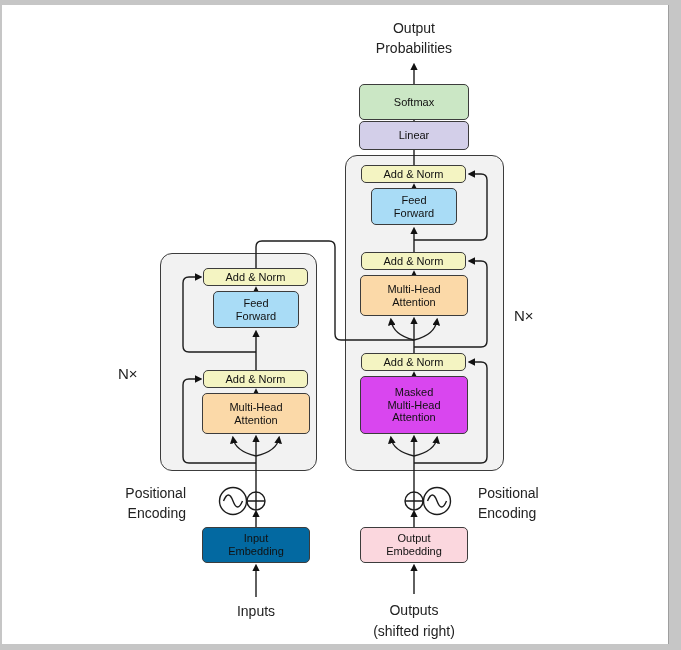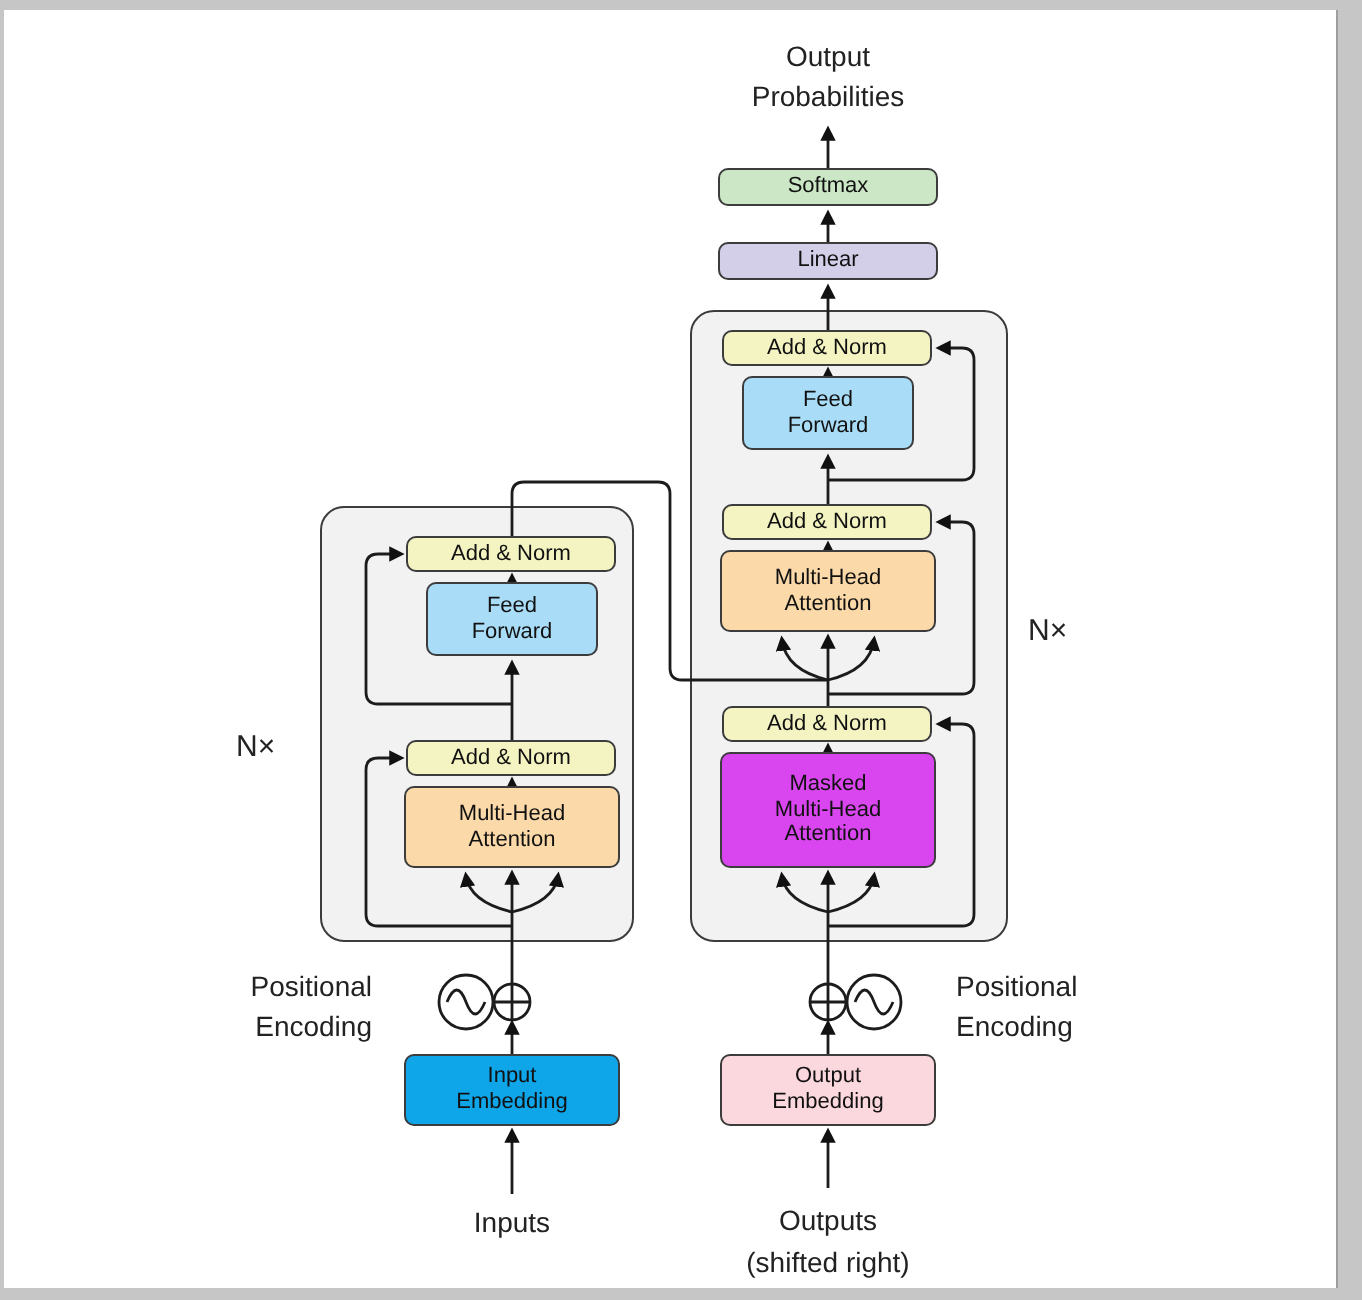--- a/index.html
+++ b/index.html
@@ -82,22 +82,22 @@
       </g>
       <g>
         <circle cx="414" cy="501" r="9" fill="#ffffff"></circle>
         <path d="M 405 501 L 423 501 M 414 492 L 414 510"></path>
       </g>
     </g>
   </svg>
 
   <div class="label center" style="left:354px;top:18px;width:120px">Output
 Probabilities</div>
-  <div class="box" style="left: 359px; top: 84px; width: 110px; height: 19px; background-color: rgb(203, 231, 197);">Softmax</div>
-  <div class="box" style="left: 359px; top: 121px; width: 110px; height: 19px; background-color: rgb(211, 207, 233);">Linear</div>
+  <div class="box" style="left: 359px; top: 84px; width: 110px; height: 36px; background-color: rgb(203, 231, 197);">Softmax</div>
+  <div class="box" style="left: 359px; top: 121px; width: 110px; height: 29px; background-color: rgb(211, 207, 233);">Linear</div>
 
   <div class="box" style="left: 361px; top: 165px; width: 105px; height: 18px; background-color: rgb(244, 244, 194);">Add &amp; Norm</div>
   <div class="box" style="left: 371px; top: 188px; width: 86px; height: 37px; background-color: rgb(169, 220, 246);">Feed
 Forward</div>
   <div class="box" style="left: 361px; top: 252px; width: 105px; height: 18px; background-color: rgb(244, 244, 194);">Add &amp; Norm</div>
   <div class="box" style="left: 360px; top: 275px; width: 108px; height: 41px; background-color: rgb(251, 217, 168);">Multi-Head
 Attention</div>
   <div class="box" style="left: 361px; top: 353px; width: 105px; height: 18px; background-color: rgb(244, 244, 194);">Add &amp; Norm</div>
   <div class="box" style="left: 360px; top: 376px; width: 108px; height: 58px; background-color: #d946ef;">Masked
 Multi-Head
@@ -106,21 +106,21 @@
   <div class="box" style="left: 203px; top: 268px; width: 105px; height: 18px; background-color: rgb(244, 244, 194);">Add &amp; Norm</div>
   <div class="box" style="left: 213px; top: 291px; width: 86px; height: 37px; background-color: rgb(169, 220, 246);">Feed
 Forward</div>
   <div class="box" style="left: 203px; top: 370px; width: 105px; height: 18px; background-color: rgb(244, 244, 194);">Add &amp; Norm</div>
   <div class="box" style="left: 202px; top: 393px; width: 108px; height: 41px; background-color: rgb(251, 217, 168);">Multi-Head
 Attention</div>
 
   <div class="label nx" style="left:118px;top:364px;width:40px">N×</div>
   <div class="label nx" style="left:514px;top:306px;width:40px">N×</div>
 
-  <div class="box" style="left: 202px; top: 527px; width: 108px; height: 36px; background-color: #0ea5e9;">Input
+  <div class="box" style="left: 202px; top: 527px; width: 108px; height: 36px; background-color: #0369a1;">Input
 Embedding</div>
   <div class="box" style="left: 360px; top: 527px; width: 108px; height: 36px; background-color: rgb(251, 215, 222);">Output
 Embedding</div>
 
   <div class="label right" style="left:94px;top:483px;width:92px">Positional
 Encoding</div>
   <div class="label" style="left:478px;top:483px;width:92px">Positional
 Encoding</div>
 
   <div class="label center" style="left:216px;top:601px;width:80px">Inputs</div>

